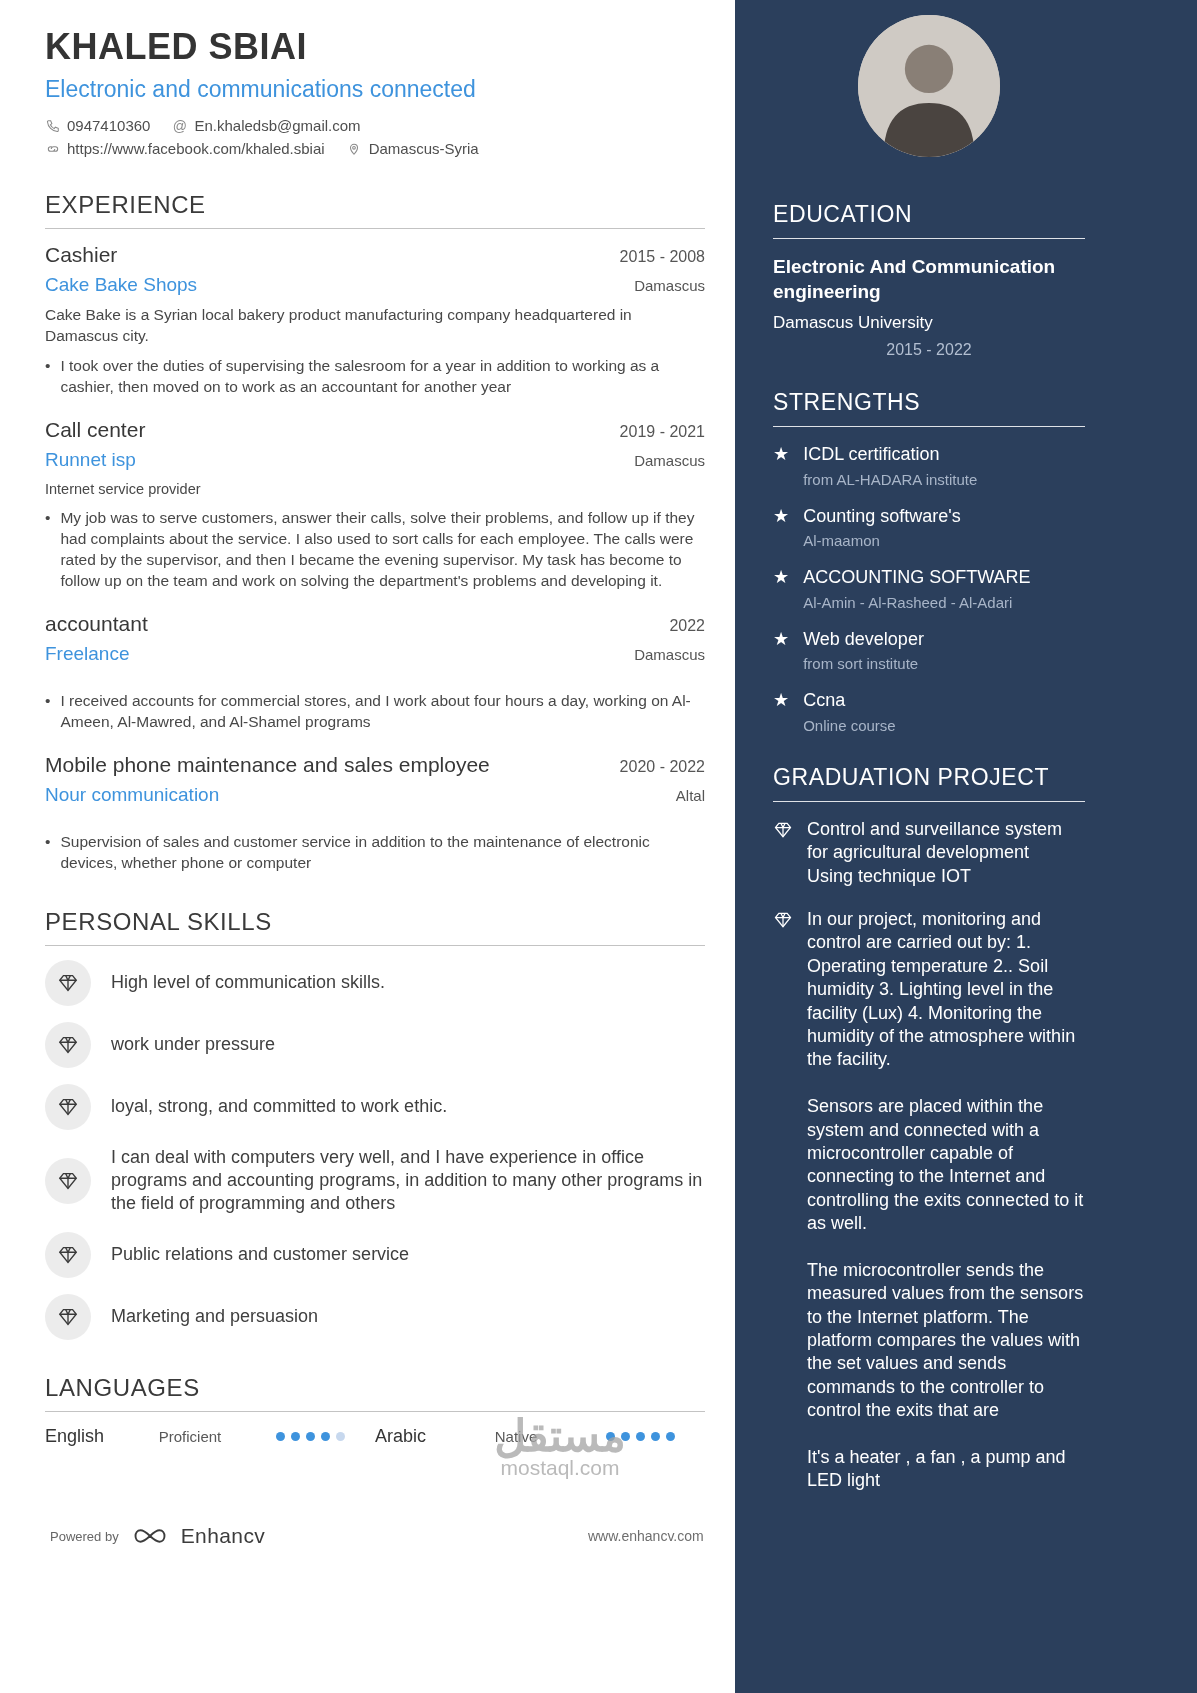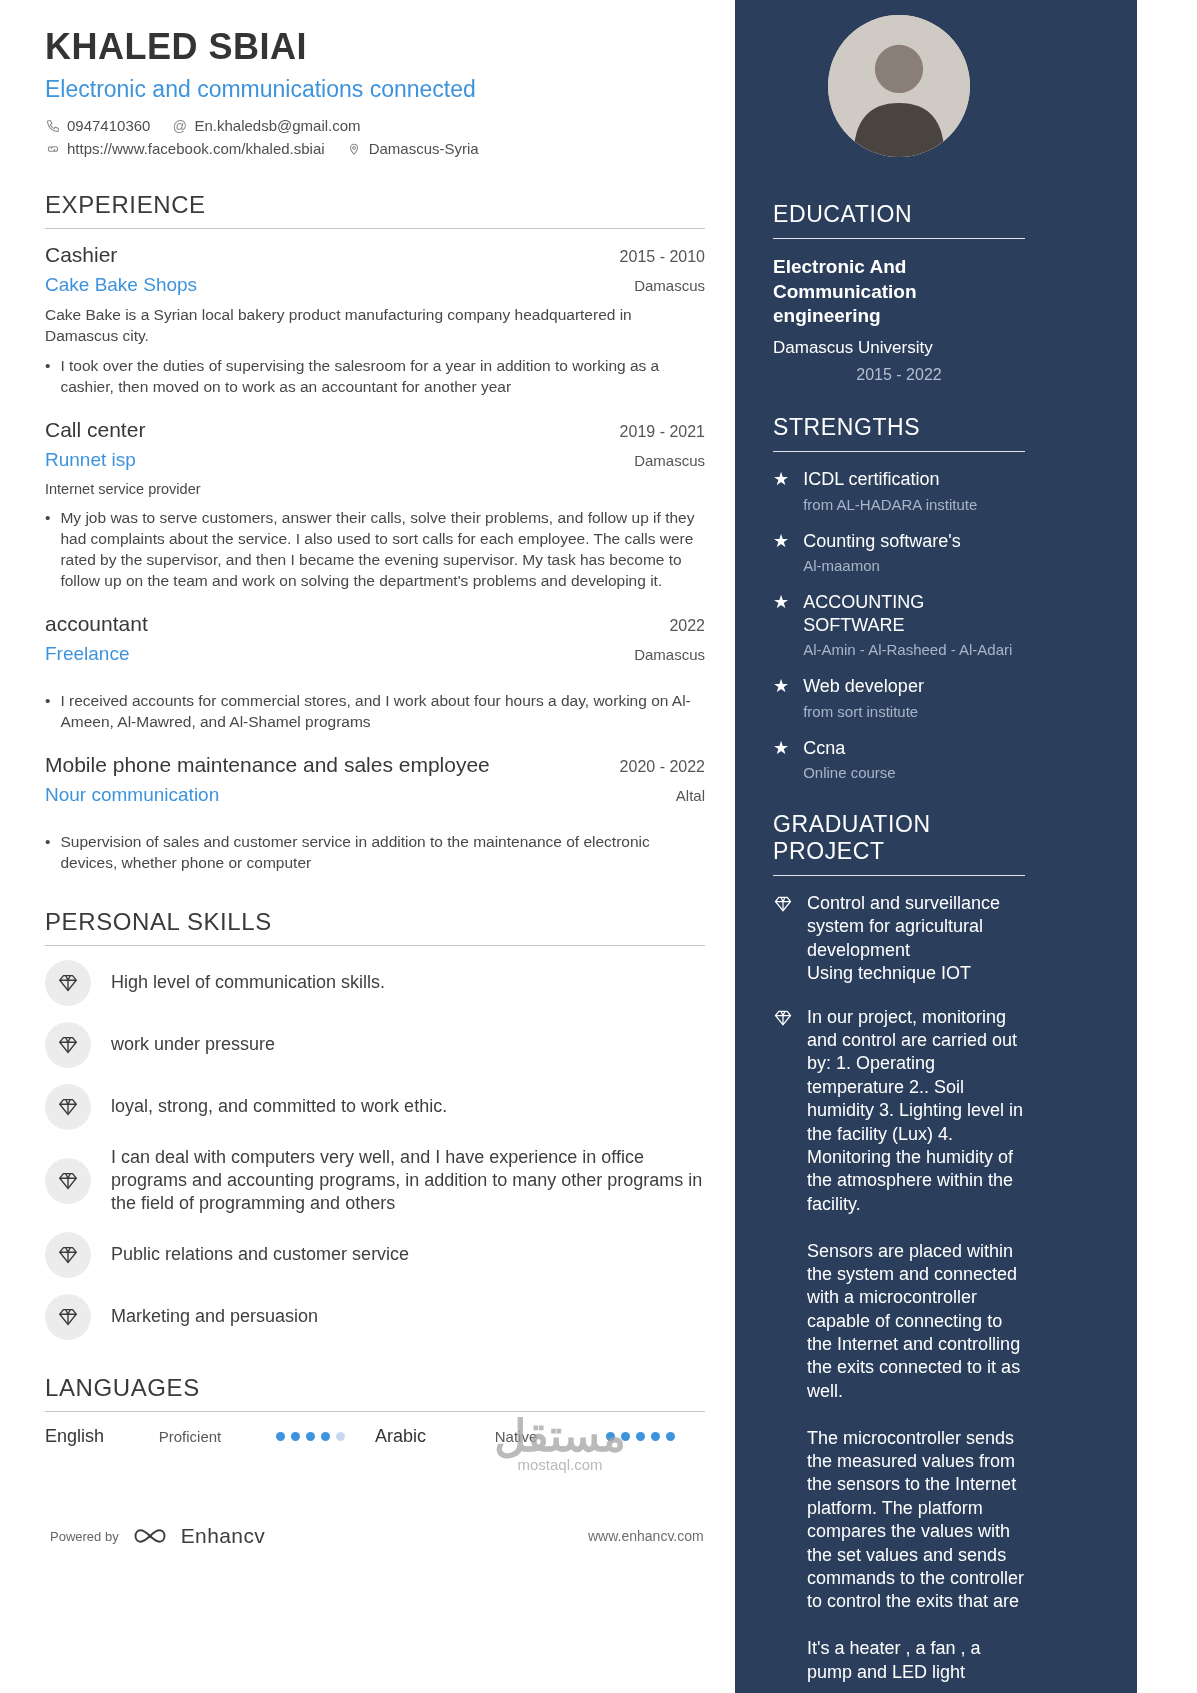--- a/index.html
+++ b/index.html
@@ -43,29 +43,29 @@
   .lang-cell { display:flex; align-items:center; width:330px; justify-content:space-between; padding-right:30px; }
   .lang-name { font-size:18px; color:#353535; }
   .lang-level { font-size:15px; color:#585858; }
   .dots { display:flex; gap:6px; }
   .dot { width:9px; height:9px; border-radius:50%; background:#c7d8ee; }
   .dot.filled { background:#3e93dd; }
 
   
   .watermark { position:absolute; left:430px; top:1412px; width:260px; text-align:center; color:#a3a3a3; opacity:0.75; }
   .watermark .ar { font-size:44px; font-weight:700; line-height:1.1; }
-  .watermark .en { font-size:15px; margin-top:-4px; }
+  .watermark .en { font-size:21px; margin-top:-4px; }
   .footer { position:absolute; left:50px; top:1524px; display:flex; align-items:center; gap:12px; }
   .powered-by { font-size:13px; color:#666; }
   .logo-mark svg { width:38px; height:22px; display:block; }
   .brand { font-size:21px; color:#3c3c3c; letter-spacing:0.4px; }
   .site-link { position:absolute; left:588px; top:1528px; font-size:14px; color:#6e6e6e; }
 
   
-  .sidebar { width:402px; background:#2b3f5c; color:#ffffff; padding:15px 112px 30px 38px; }
+  .sidebar { width:462px; background:#2b3f5c; color:#ffffff; padding:15px 112px 30px 38px; }
   .photo { width:142px; height:142px; border-radius:50%; margin:0 auto 44px auto; background:linear-gradient(180deg,#d9d5d0 0%, #b7b2ac 100%); overflow:hidden; }
   .photo svg { width:100%; height:100%; display:block; }
 
   .sb-section { margin-bottom:30px; }
   .sb-heading { font-size:23px; font-weight:400; letter-spacing:0.6px; color:#fff; padding-bottom:10px; border-bottom:1px solid rgba(255,255,255,0.85); margin-bottom:16px; }
 
   .edu-degree { font-size:19px; font-weight:700; line-height:1.3; }
   .edu-school { font-size:17px; margin-top:9px; }
   .edu-dates { font-size:16px; margin-top:8px; color:#b3bfd1;text-align:center; }
 
@@ -121,21 +121,21 @@
         <span>Damascus-Syria</span>
       </div>
     </div>
 
     <div class="section">
       <div class="section-heading">EXPERIENCE</div>
 
       <div class="exp-item">
         <div class="exp-row1">
           <span class="exp-role">Cashier</span>
-          <span class="exp-dates">2015 - 2010</span>
+          <span class="exp-dates">2015 - 2008</span>
         </div>
         <div class="exp-row2">
           <span class="exp-company">Cake Bake Shops</span>
           <span class="exp-location">Damascus</span>
         </div>
         <div class="exp-note">Cake Bake is a Syrian local bakery product manufacturing company headquartered in Damascus city.</div>
         <div class="exp-bullets">
           <div class="bullet-row">
             <span class="bullet-mark">•</span>
             <span>I took over the duties of supervising the salesroom for a year in addition to working as a cashier, then moved on to work as an accountant for another year</span>

